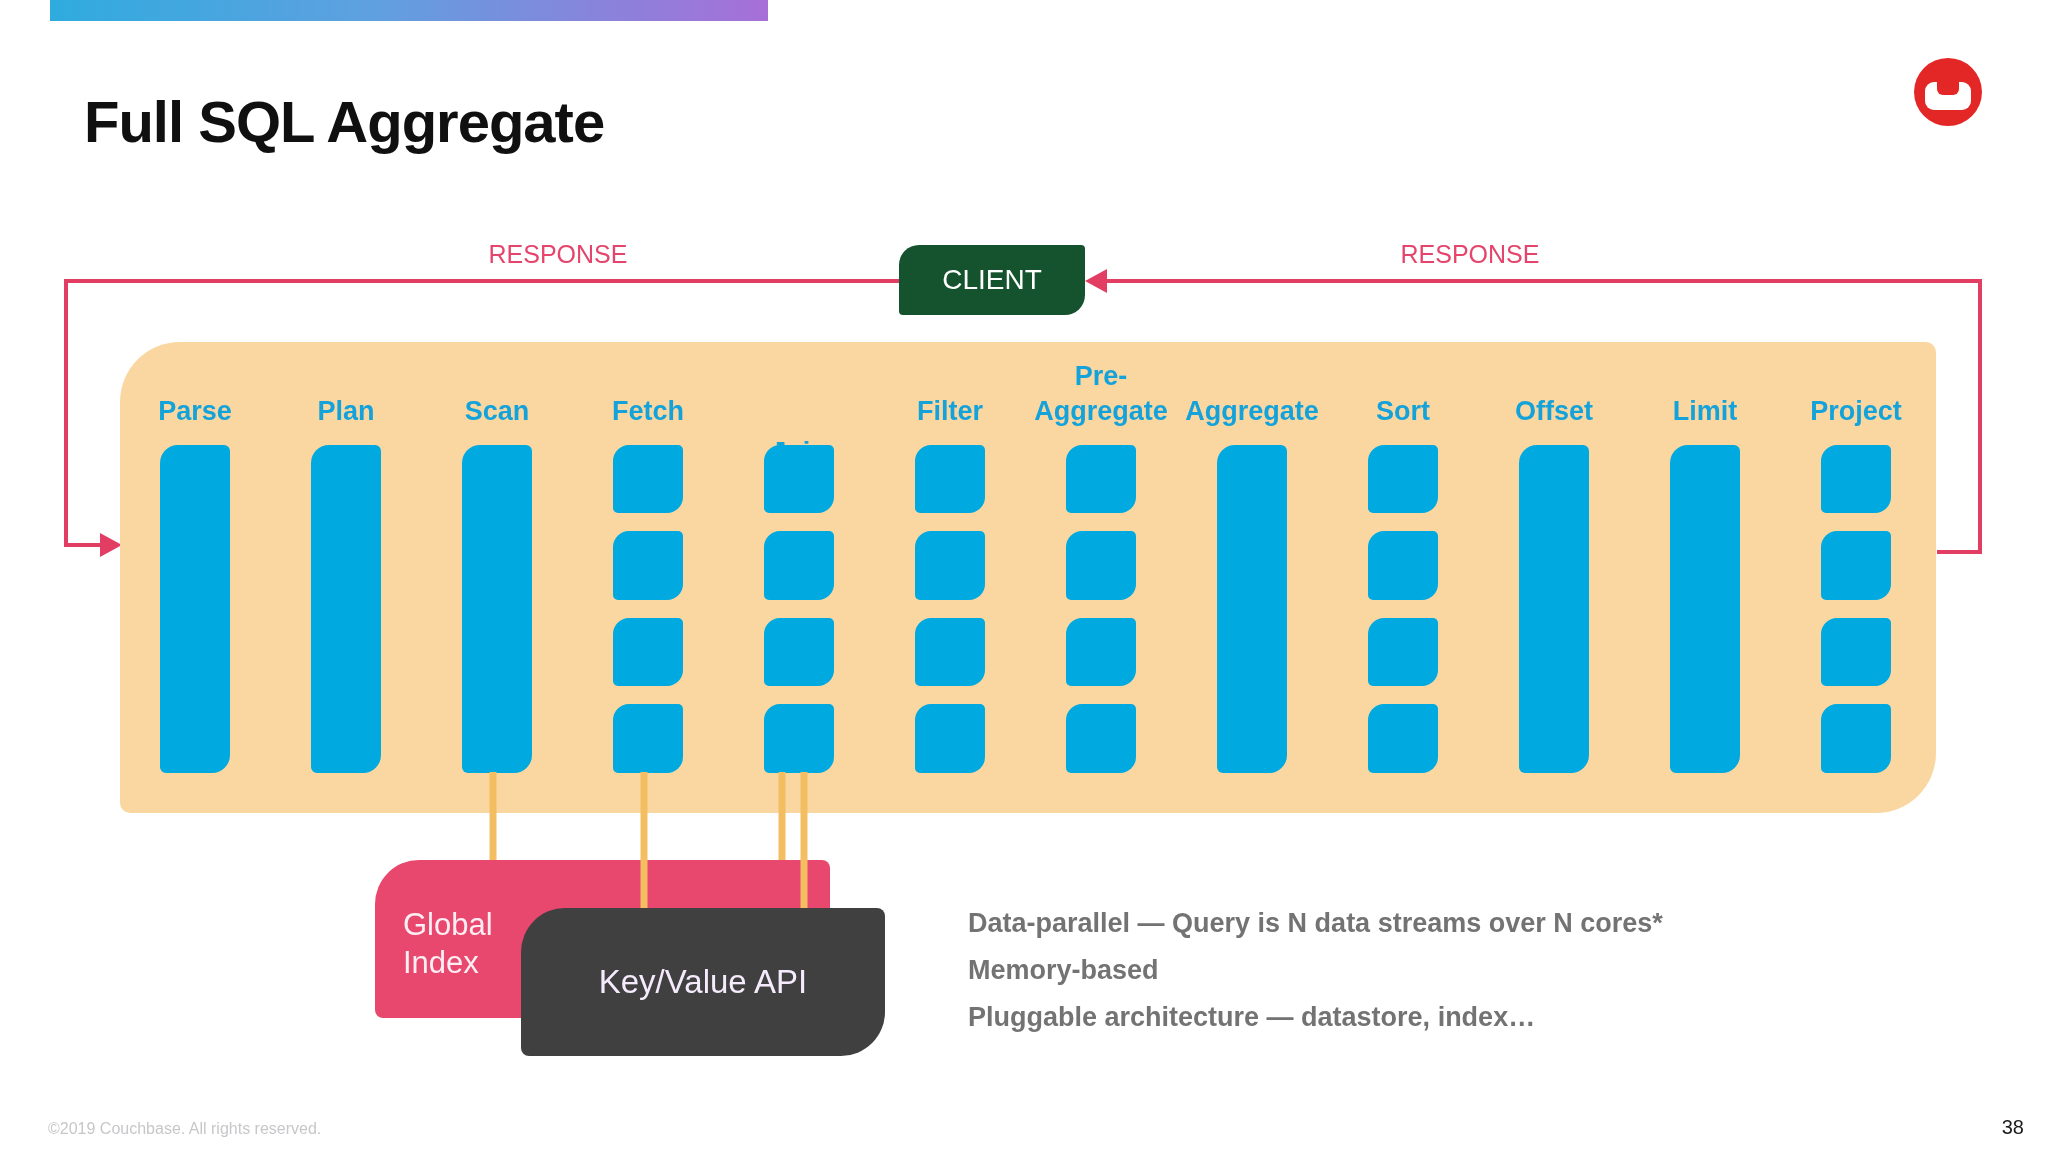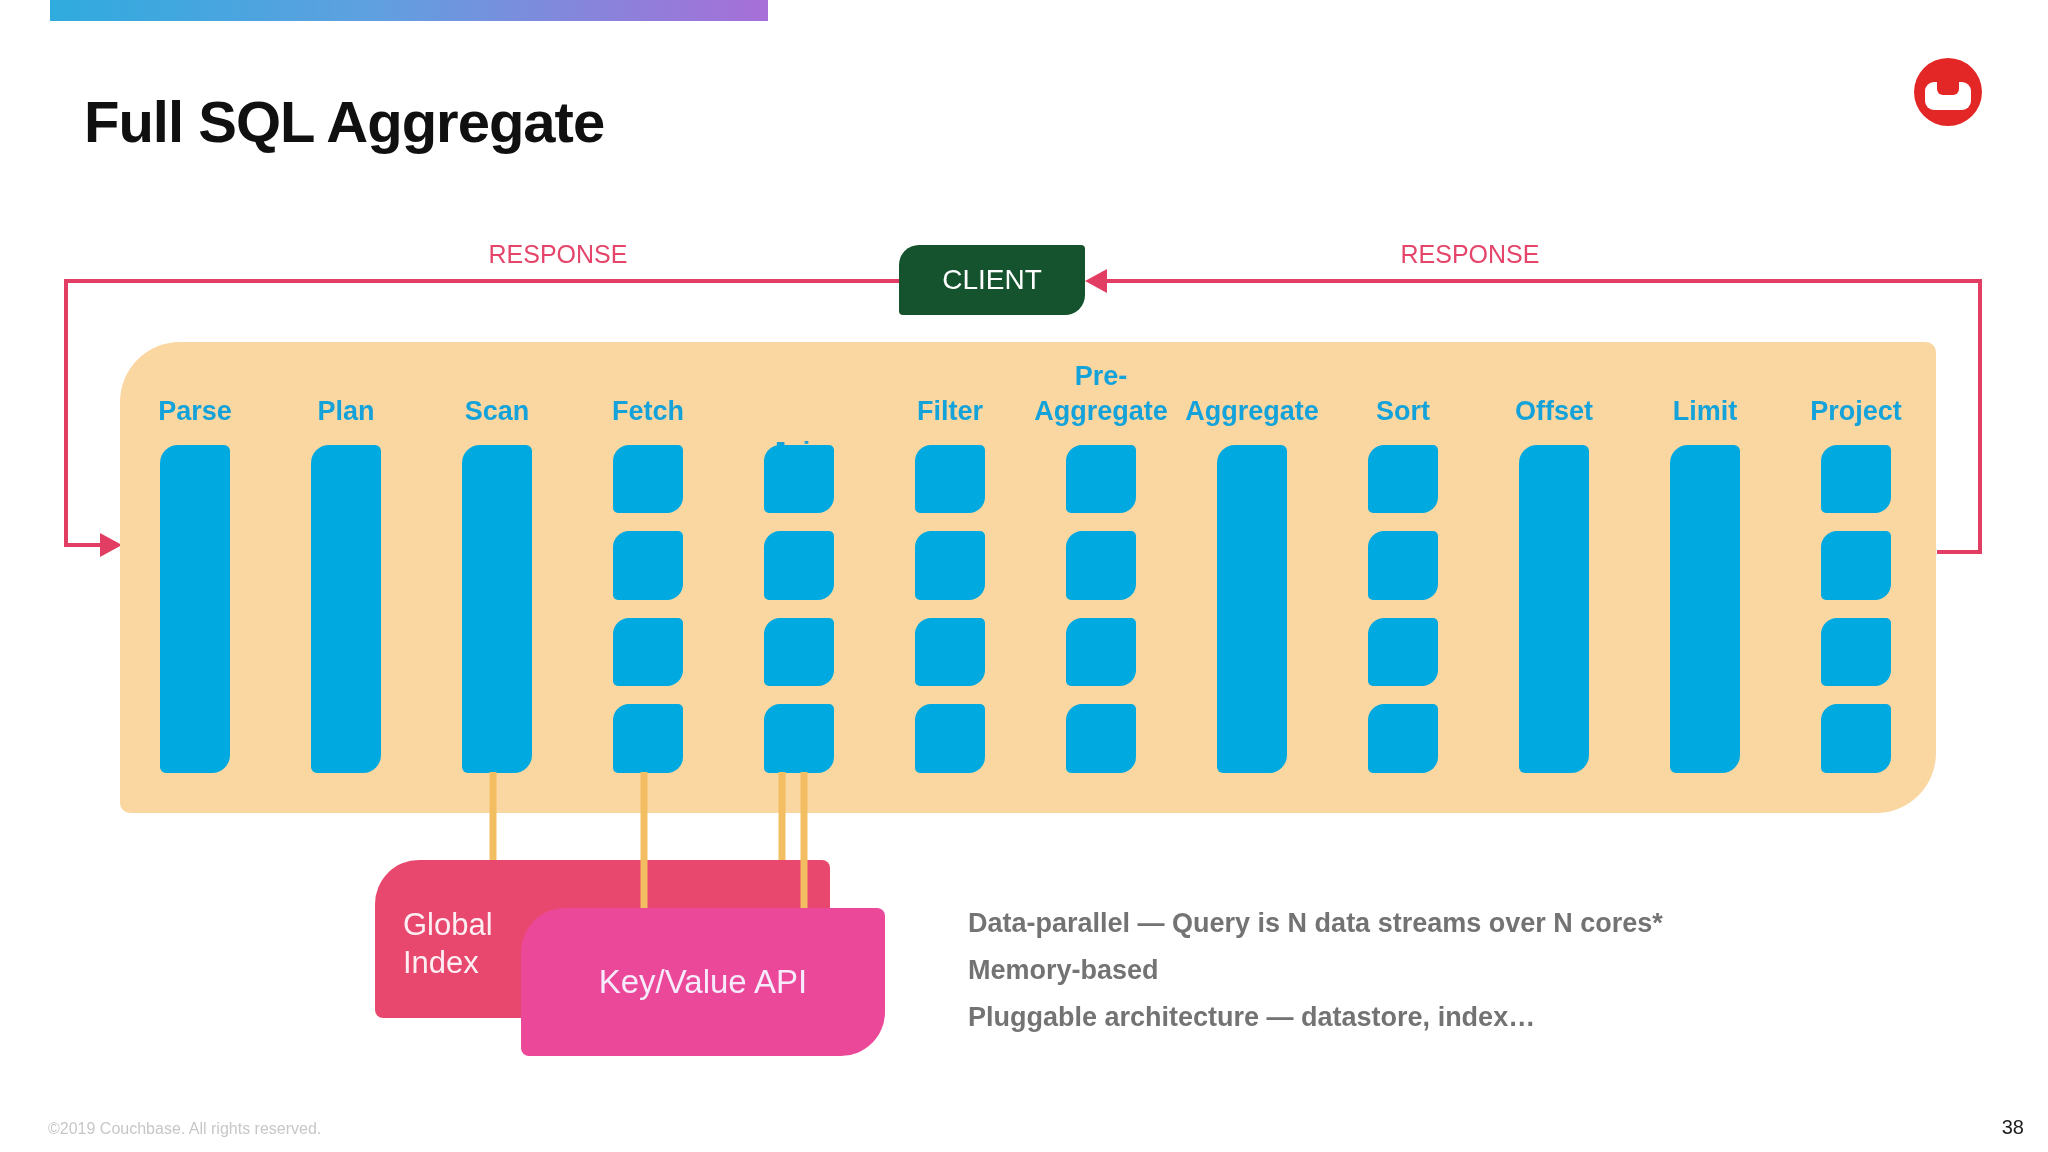--- a/index.html
+++ b/index.html
@@ -29,21 +29,21 @@
     display:flex;align-items:center;justify-content:center;color:#ffffff;font-size:28px;}
   
   #pipeline-box{left:120px;top:342px;width:1816px;height:471px;background:#fad7a1;border-radius:60px 10px 60px 10px;}
   .stage-label{position:absolute;width:160px;text-align:center;font-size:27px;font-weight:bold;color:#14a2da;line-height:35px;transform:translateX(-50%);}
   .bar-solid{position:absolute;width:70px;background:#00a9e0;border-radius:18px 6px 18px 6px;transform:translateX(-50%);}
   .bar-seg{position:absolute;width:70px;background:#00a9e0;border-radius:16px 5px 16px 5px;transform:translateX(-50%);}
   
   .connector{position:absolute;width:7px;background:#f3be62;transform:translateX(-50%);}
   
   #global-index-box{left:375px;top:860px;width:455px;height:158px;background:#e8486e;border-radius:44px 8px 44px 8px;color:#fdeef3;font-size:31px;line-height:38px;padding:46px 0 0 28px;box-sizing:border-box;}
-  #kv-api-box{left:521px;top:908px;width:364px;height:148px;background:#ec4899;border-radius:44px 8px 44px 8px;display:flex;align-items:center;justify-content:center;color:#f5ebfc;font-size:33px;}
+  #kv-api-box{left:521px;top:908px;width:364px;height:148px;background:#404040;border-radius:44px 8px 44px 8px;display:flex;align-items:center;justify-content:center;color:#f5ebfc;font-size:33px;}
   
   .note-line{position:absolute;left:943px;font-size:27px;font-weight:bold;color:#737373;white-space:nowrap;margin-left:25px;}
   
   #copyright{left:48px;top:1120px;font-size:16px;color:#c7c7ca;}
   #page-number{right:24px;top:1116px;font-size:20px;color:#1c1c1c;}
 </style>
 </head>
 <body>
 
 <div id="slide">

